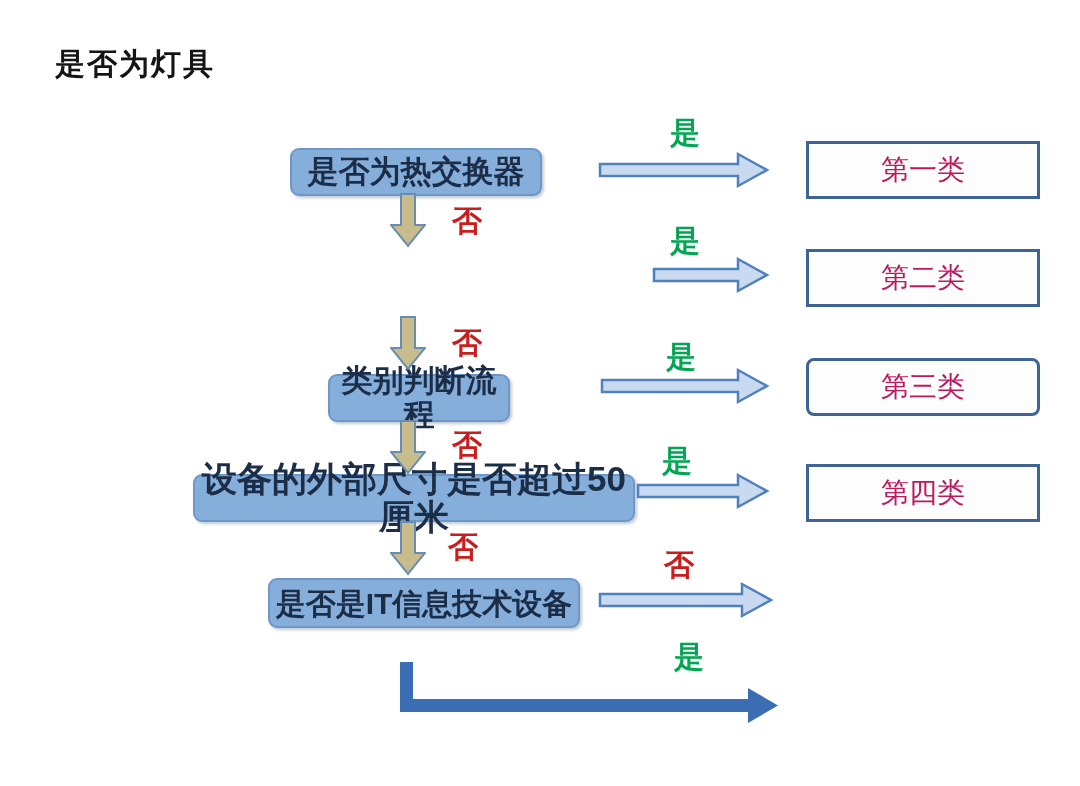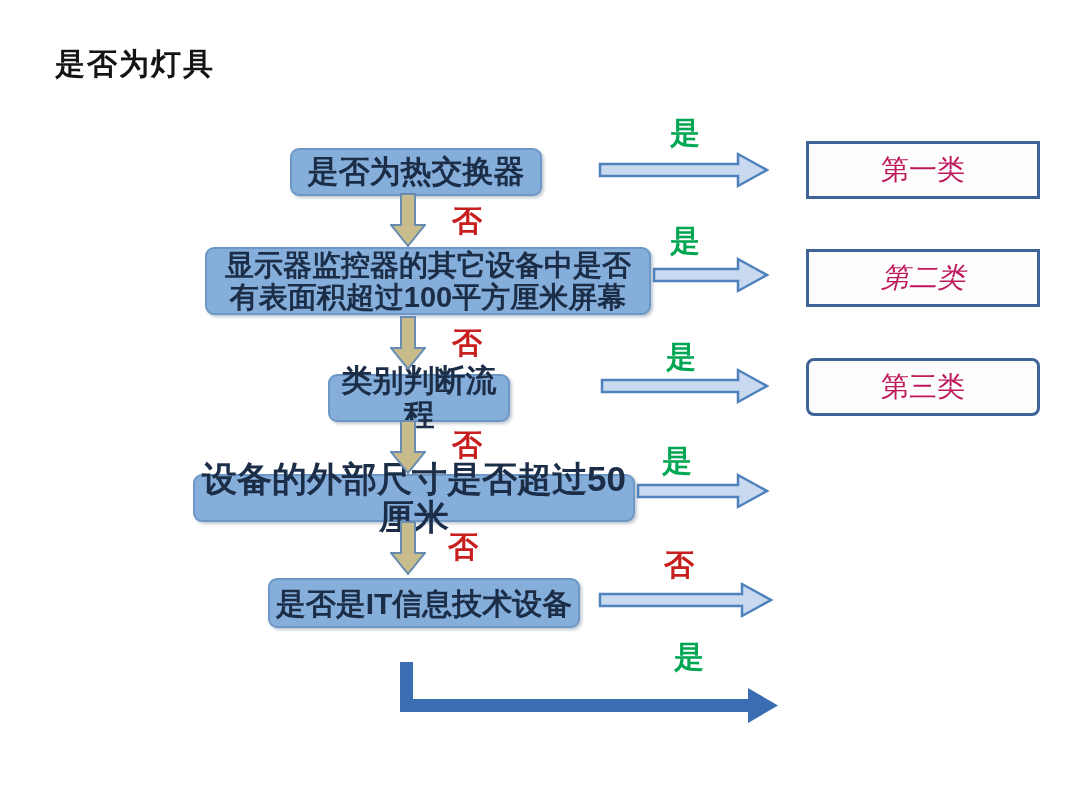--- a/index.html
+++ b/index.html
@@ -49,24 +49,20 @@
 <body>
 
 <div id="canvas">
 
   <div class="page-title">是否为灯具</div>
 
   <div class="decision" style="left:290px;top:148px;width:248px;height:44px;font-size:31px;text-align:right;">
     <span class="q-line">是否为热交换器</span>
   </div>
 
-  <div class="decision" style="left:205px;top:247px;width:442px;height:64px;font-size:29px;line-height:32px;">
-    <span class="q-line">显示器监控器的其它设备中是否</span>
-    <span class="q-line">有表面积超过100平方厘米屏幕</span>
-  </div>
 
   <div class="decision" style="left:328px;top:374px;width:178px;height:44px;font-size:31px;">
     <span class="q-line">类别判断流程</span>
   </div>
 
   <div class="decision" style="left:193px;top:474px;width:438px;height:44px;font-size:35px;">
     <span class="q-line">设备的外部尺寸是否超过50厘米</span>
   </div>
 
   <div class="decision" style="left:268px;top:578px;width:308px;height:46px;font-size:30px;">
@@ -114,20 +110,23 @@
   <div class="branch-label lbl-red" style="left:664px;top:550px;">否</div>
   <div class="branch-label lbl-green" style="left:674px;top:642px;">是</div>
 
   <svg class="arrow-svg" style="left:396px;top:658px;" width="390" height="70" viewBox="0 0 390 70">
     <polygon points="4,4 17,4 17,41 352,41 352,30 382,47.5 352,65 352,54 4,54" fill="#3b6db2"></polygon>
   </svg>
 
   <div class="result" style="top:141px;">
     <span>第一类</span>
   </div>
-  <div class="result" style="top:249px;font-style:italic;">
+  <div class="result" style="top:249px;">
     <span>第二类</span>
   </div>
   <div class="result" style="top:358px;border-radius:8px;">
     <span>第三类</span>
   </div>
+  <div class="result" style="top:464px;">
+    <span>第四类</span>
+  </div>
 
 </div>
 
 </body></html>

